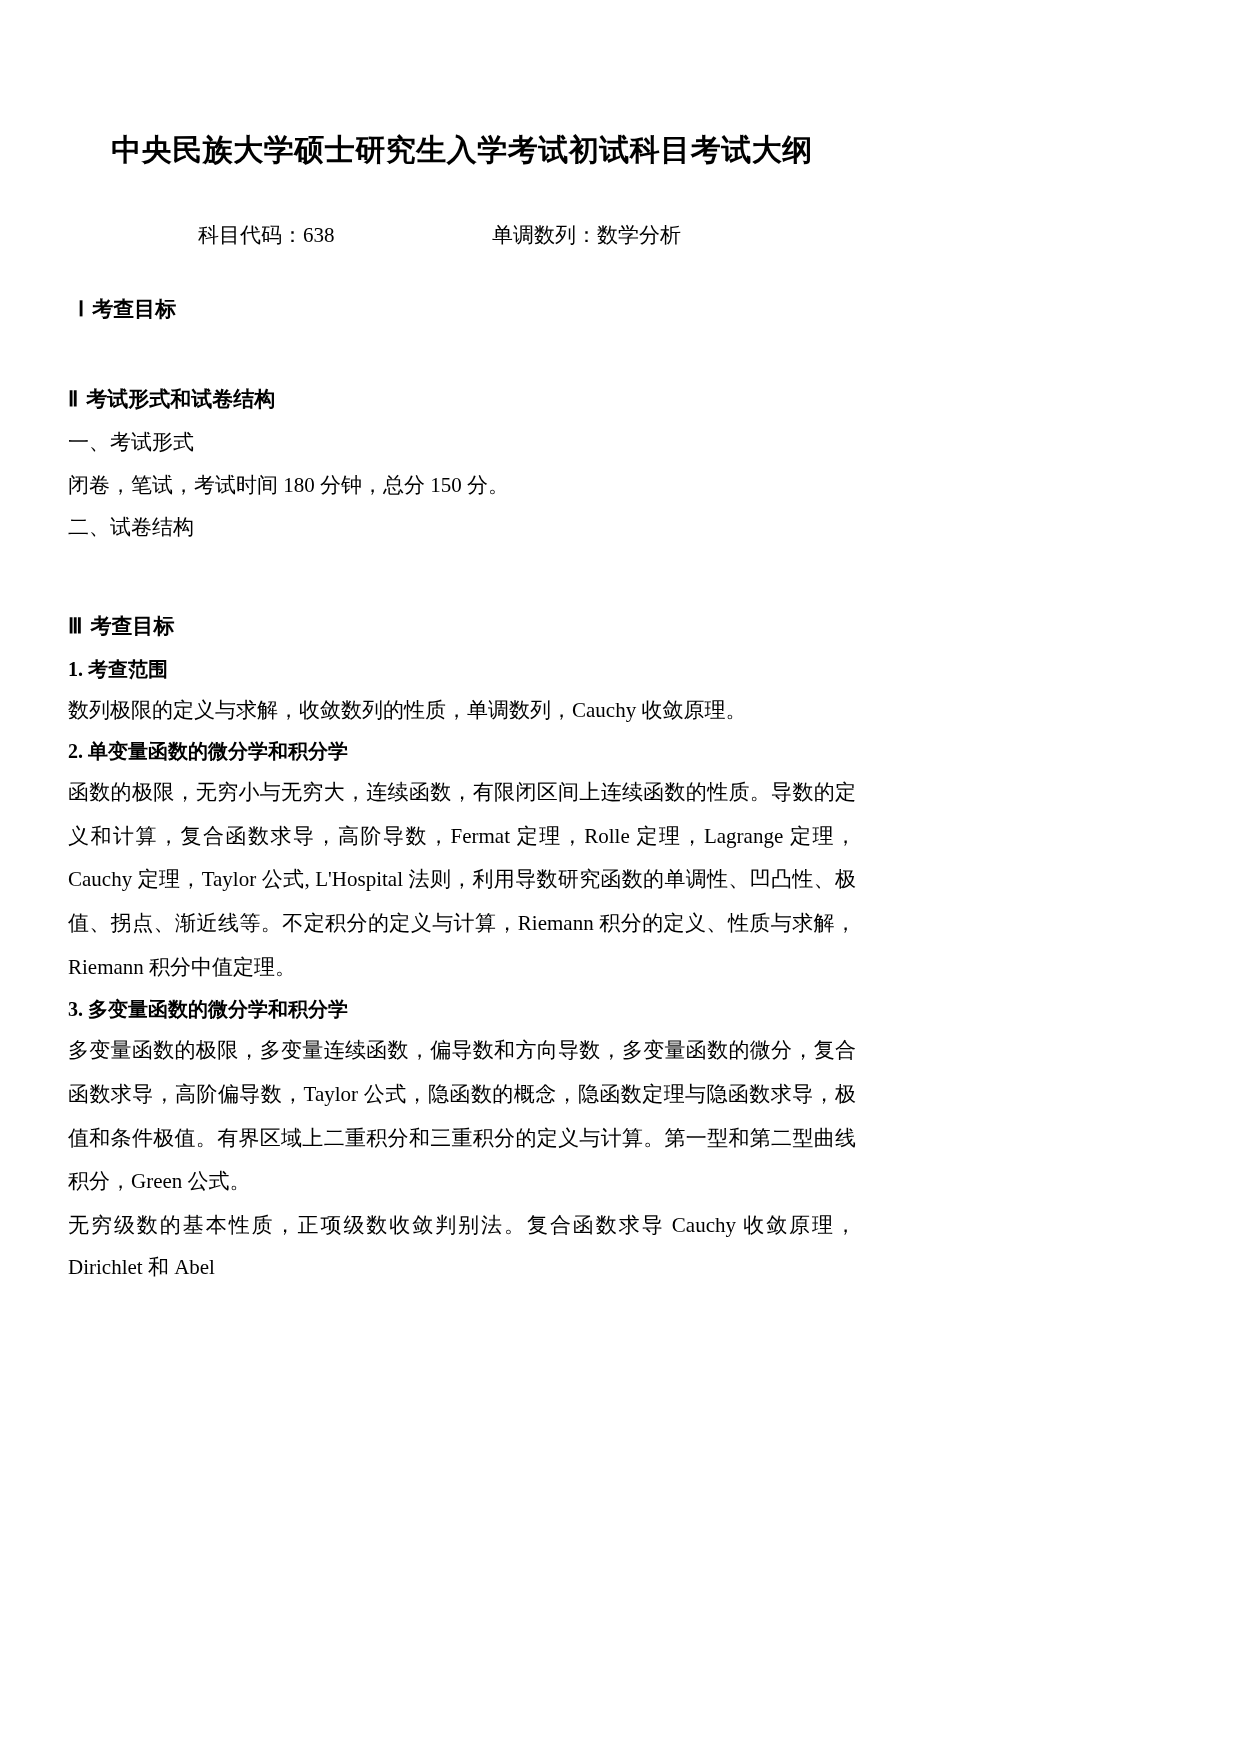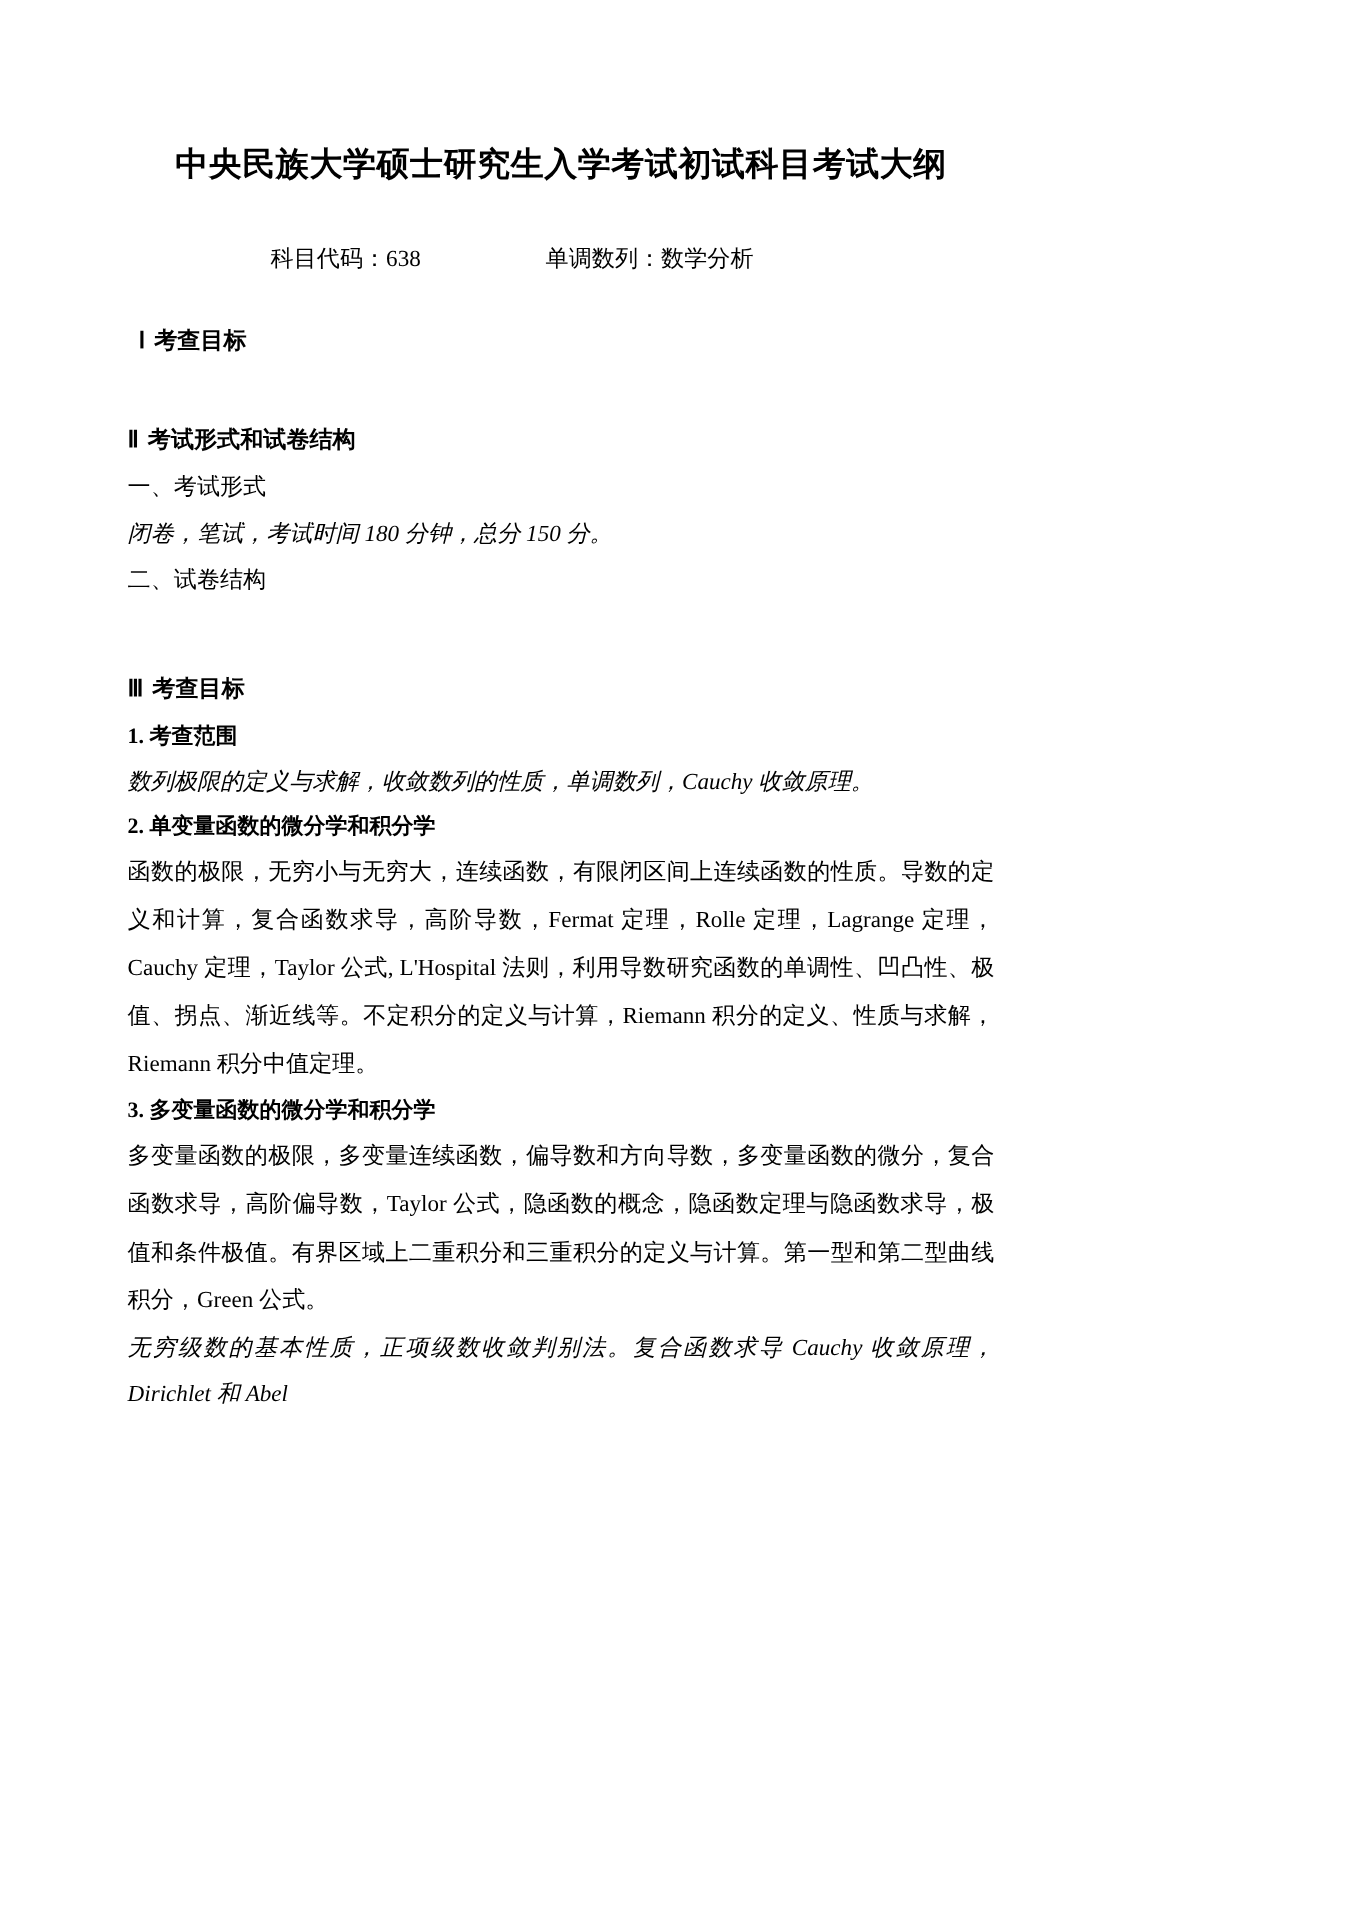--- a/index.html
+++ b/index.html
@@ -13,36 +13,36 @@
     font-family: "Liberation Serif", "DejaVu Serif", serif;
     color: #000000;
     overflow: hidden;
   }
   .page {
     position: relative;
     width: 996px;
     height: 1754px;
     box-sizing: border-box;
     padding: 130px 140px 0 68px;
-    margin-left: 48px;
   }
   .doc-title {
     text-align: center;
     font-size: 30px;
     font-weight: bold;
     letter-spacing: 0.5px;
     margin: 0 0 0 0;
     line-height: 1.3;
   }
   .code-row {
     margin-top: 52px;
     display: flex;
     font-size: 21px;
     line-height: 1.4;
     padding-left: 130px;
+    gap: 44px;
   }
   .code-row .cell-code {
     width: 250px;
   }
   .section-head {
     font-size: 21px;
     font-weight: bold;
     margin-top: 42px;
     margin-bottom: 6px;
     line-height: 1.5;
@@ -68,21 +68,20 @@
     margin: 0;
     text-align: justify;
     text-justify: inter-ideograph;
   }
   p.indent {
     text-indent: 2em;
   }
   p.tight {
     line-height: 2.0;
     margin: 0;
-    font-style: italic;
   }
   .sub-head {
     font-size: 21px;
     line-height: 2.05;
     margin: 0;
   }
   .num-head {
     font-size: 20px;
     font-weight: bold;
     line-height: 2.0;

